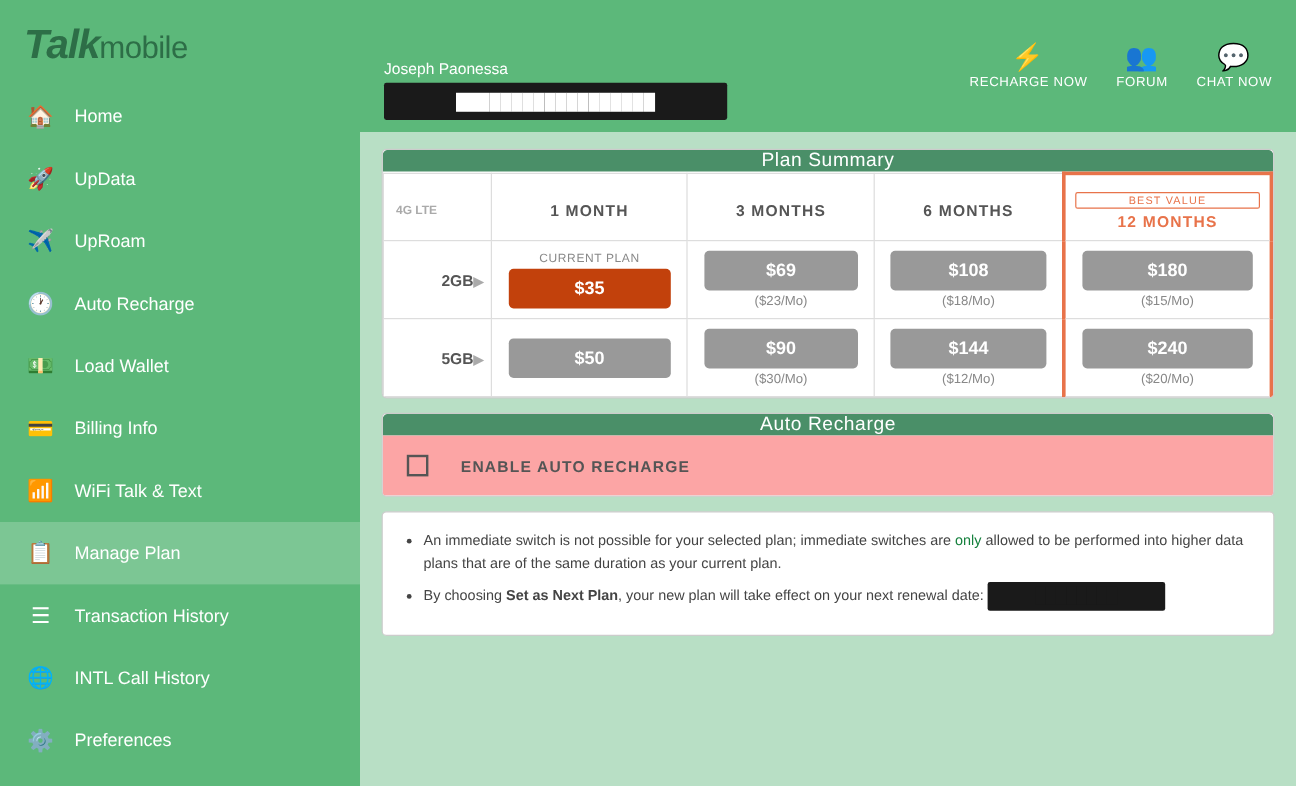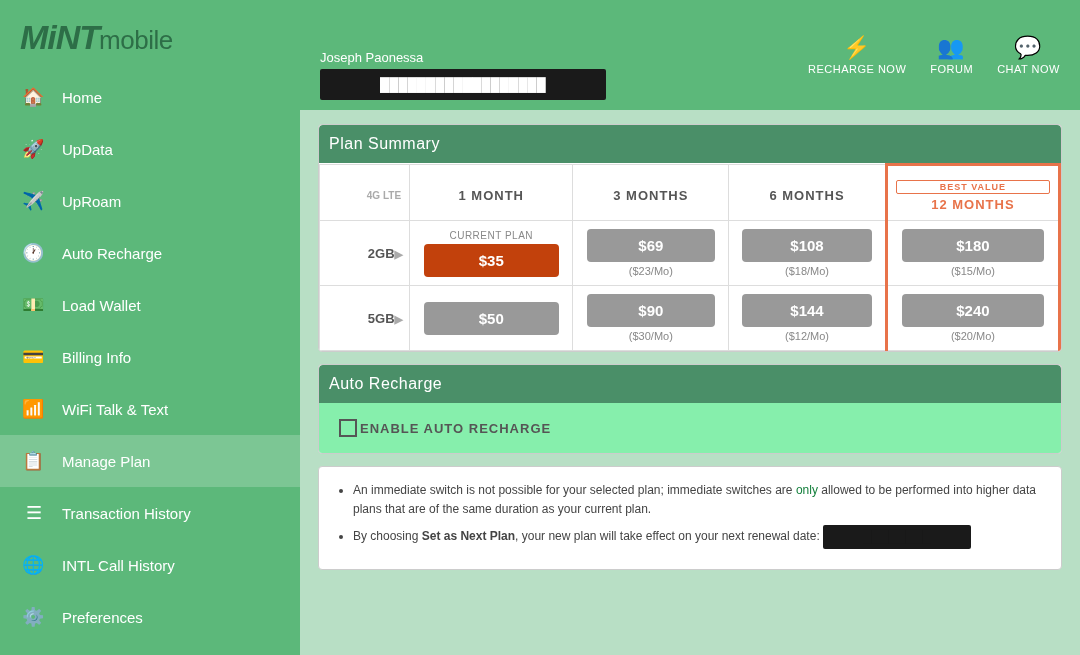--- a/index.html
+++ b/index.html
@@ -92,22 +92,21 @@
 
     
     .content-area {
       padding: 14px 18px;
     }
 
     
     .section-header {
       background: #4a8f68;
       color: white;
-      text-align: left;
-      padding: 10px;
+      text-align: center;
       font-size: 16px;
       border-radius: 4px 4px 0 0;
       font-weight: 400;
       letter-spacing: 0.5px;
     }
 
     
     .plan-summary-box {
       background: white;
       border-radius: 4px;
@@ -172,25 +171,25 @@
 
     
     .auto-recharge-box {
       background: white;
       border-radius: 4px;
       margin-bottom: 12px;
       overflow: hidden;
       border: 1px solid #ccc;
     }
     .auto-recharge-content {
-      background: #86efac;
+      background: #fca5a5;
       padding: 16px 20px;
       display: flex;
       align-items: center;
-      gap: 3px;
+      gap: 27px;
     }
     .checkbox-square {
       width: 18px;
       height: 18px;
       border: 2px solid #555;
       display: inline-block;
       flex-shrink: 0;
     }
     .enable-text {
       font-size: 13px;
@@ -250,21 +249,21 @@
       font-weight: 400;
       color: #2d6e47;
       letter-spacing: -0.5px;
     }
   </style>
 </head>
 <body>
 
 <div id="sidebar">
   <div class="logo-wrapper">
-    <span class="mint-part">MiNT</span>
+    <span class="mint-part">Talk</span>
     <span class="mobile-part">mobile</span>
   </div>
 
   <div id="nav-list">
       <div class="nav-item">
     <span class="nav-icon">🏠</span>
     <span>Home</span>
   </div>
       <div class="nav-item">
     <span class="nav-icon">🚀</span>
@@ -336,34 +335,34 @@
     </div>
   </div>
 
   <div class="content-area">
 
     <div class="plan-summary-box">
       <div class="section-header">Plan Summary</div>
       <table class="plan-table">
         <thead>
           <tr class="plan-header-row">
-            <th style="font-size:10px;color:#aaa;text-align:right;padding-left:10px;">
+            <th style="font-size:10px;color:#aaa;text-align:left;padding-left:10px;">
               <span>4G LTE</span>
             </th>
             <th>
               <span class="col-header">1 MONTH</span>
             </th>
             <th>
               <span class="col-header">3 MONTHS</span>
             </th>
             <th>
               <span class="col-header">6 MONTHS</span>
             </th>
             <th style="border-top: 3px solid #e8734a;border-left:3px solid #e8734a;border-right:3px solid #e8734a;">
-              <span style="font-size:9px;font-weight:700;letter-spacing:1px;color:#e8734a;text-transform:uppercase;border:1px solid #e8734a;padding:1px 5px;border-radius:2px;display:block;text-align:center;margin-bottom:3px;">BEST VALUE</span>
+              <span style="font-size:9px;font-weight:400;letter-spacing:1px;color:#e8734a;text-transform:uppercase;border:1px solid #e8734a;padding:1px 5px;border-radius:2px;display:block;text-align:center;margin-bottom:3px;">BEST VALUE</span>
               <span class="col-header" style="color:#e8734a;">12 MONTHS</span>
             </th>
           </tr>
         </thead>
         <tbody id="plan-body">
 
         <tr>
               <td style="text-align: right; padding-right: 6px; font-size: 13px; font-weight: 600; color: rgb(85, 85, 85);">2GB<span style="color:#aaa;font-size:11px;">▶</span></td>
               <td style="padding: 8px 6px; margin-top: 28px;"><div class="current-plan-label">CURRENT PLAN</div><button class="plan-btn green">$35</button></td>
               <td style="padding: 8px 6px;"><button class="plan-btn gray">$69</button><div class="plan-sub">($23/Mo)</div></td>

